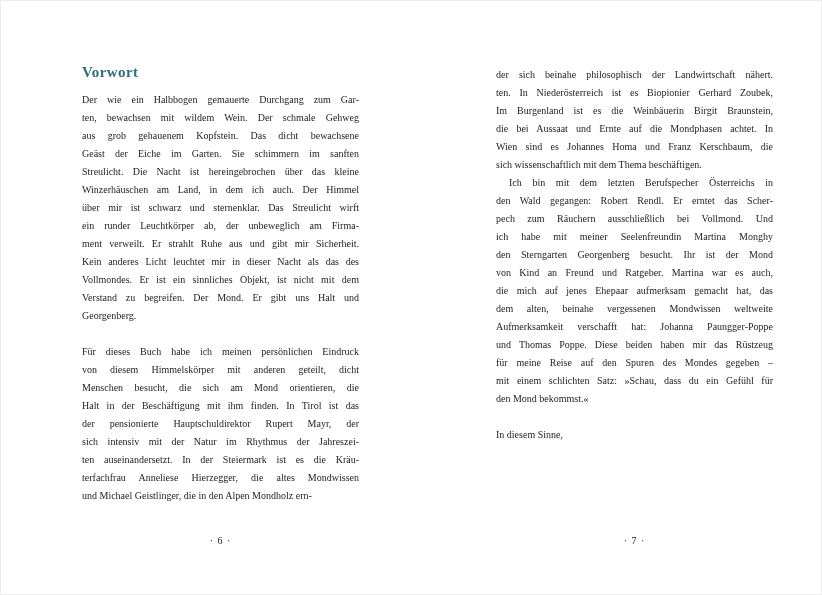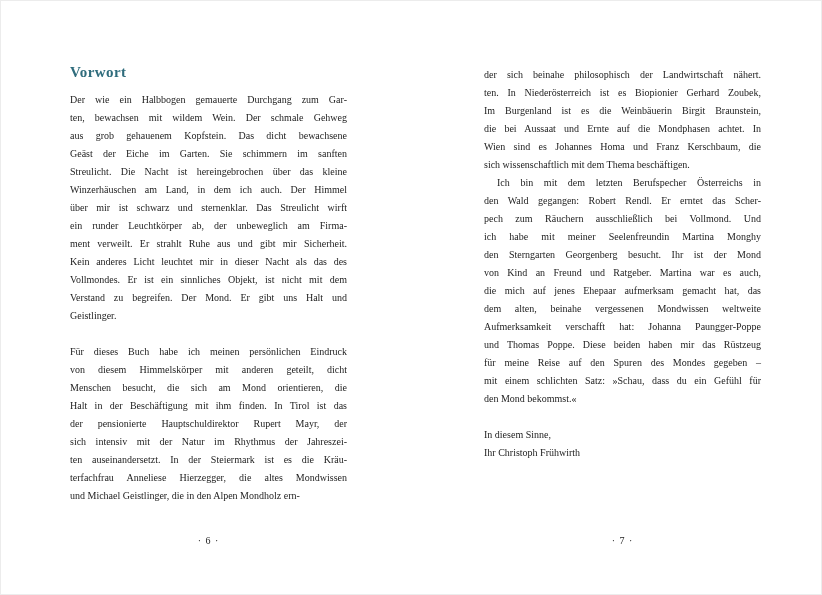--- a/index.html
+++ b/index.html
@@ -8,21 +8,21 @@
     background: #f4f4f4;
     font-family: "Liberation Serif", serif;
   }
   .canvas {
     position: relative;
     width: 822px; height: 595px;
     background: var(--page-bg, #ffffff);
     box-shadow: inset 0 0 0 1px #ececec;
     overflow: hidden;
   }
-  .page { position: absolute; top: 0; height: 574px; }
+  .page { position: absolute; top: 0; height: 574px; margin-left: 12px; }
   .page.left  { left: 70px;  width: 277px; }
   .page.right { left: 484px; width: 277px; }
   .heading {
     margin: 64px 0 10px 0;
     font-size: 15px;
     font-weight: bold;
     letter-spacing: 0.4px;
     color: var(--heading-color, #2f6c7c);
   }
   .page.right .body { margin-top: 66px; }
@@ -60,21 +60,21 @@
         <div class="line">aus grob gehauenem Kopfstein. Das dicht bewachsene</div>
         <div class="line">Geäst der Eiche im Garten. Sie schimmern im sanften</div>
         <div class="line">Streulicht. Die Nacht ist hereingebrochen über das kleine</div>
         <div class="line">Winzerhäuschen am Land, in dem ich auch. Der Himmel</div>
         <div class="line">über mir ist schwarz und sternenklar. Das Streulicht wirft</div>
         <div class="line">ein runder Leuchtkörper ab, der unbeweglich am Firma-</div>
         <div class="line">ment verweilt. Er strahlt Ruhe aus und gibt mir Sicherheit.</div>
         <div class="line">Kein anderes Licht leuchtet mir in dieser Nacht als das des</div>
         <div class="line">Vollmondes. Er ist ein sinnliches Objekt, ist nicht mit dem</div>
         <div class="line">Verstand zu begreifen. Der Mond. Er gibt uns Halt und</div>
-        <div class="line last">Geistlinger.</div>
+        <div class="line last">Georgenberg.</div>
         <div class="gap"></div>
         <div class="line">Für dieses Buch habe ich meinen persönlichen Eindruck</div>
         <div class="line">von diesem Himmelskörper mit anderen geteilt, dicht</div>
         <div class="line">Menschen besucht, die sich am Mond orientieren, die</div>
         <div class="line">Halt in der Beschäftigung mit ihm finden. In Tirol ist das</div>
         <div class="line">der pensionierte Hauptschuldirektor Rupert Mayr, der</div>
         <div class="line">sich intensiv mit der Natur im Rhythmus der Jahreszei-</div>
         <div class="line">ten auseinandersetzt. In der Steiermark ist es die Kräu-</div>
         <div class="line">terfachfrau Anneliese Hierzegger, die altes Mondwissen</div>
         <div class="line last">und Michael Geistlinger, die in den Alpen Mondholz ern-</div>
@@ -98,18 +98,17 @@
         <div class="line">von Kind an Freund und Ratgeber. Martina war es auch,</div>
         <div class="line">die mich auf jenes Ehepaar aufmerksam gemacht hat, das</div>
         <div class="line">dem alten, beinahe vergessenen Mondwissen weltweite</div>
         <div class="line">Aufmerksamkeit verschafft hat: Johanna Paungger-Poppe</div>
         <div class="line">und Thomas Poppe. Diese beiden haben mir das Rüstzeug</div>
         <div class="line">für meine Reise auf den Spuren des Mondes gegeben –</div>
         <div class="line">mit einem schlichten Satz: »Schau, dass du ein Gefühl für</div>
         <div class="line last">den Mond bekommst.«</div>
         <div class="gap"></div>
         <div class="line last">In diesem Sinne,</div>
-        <div class="line last">Ihr Christoph Frühwirth</div>
       </div>
     <div class="pagenum">· 7 ·</div>
   </div>
 
 </div>
 
 </body></html>

